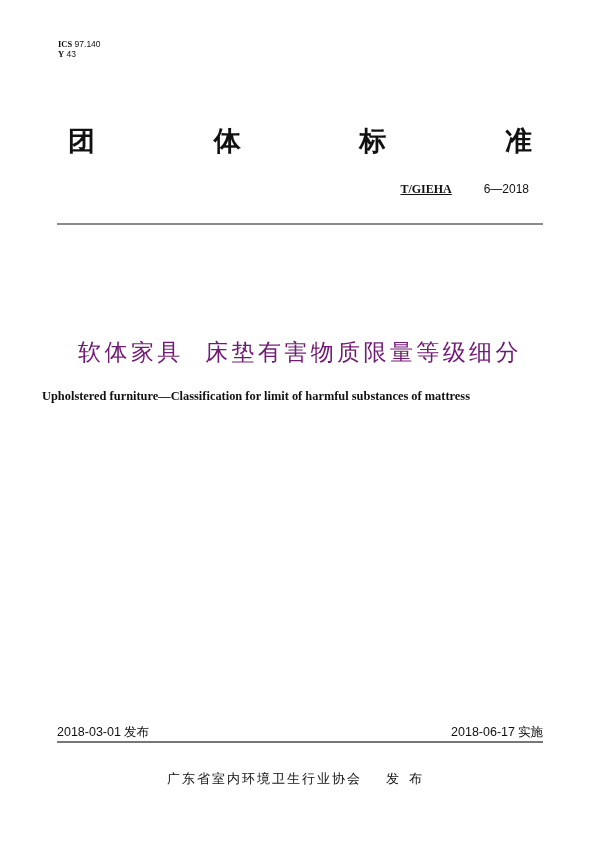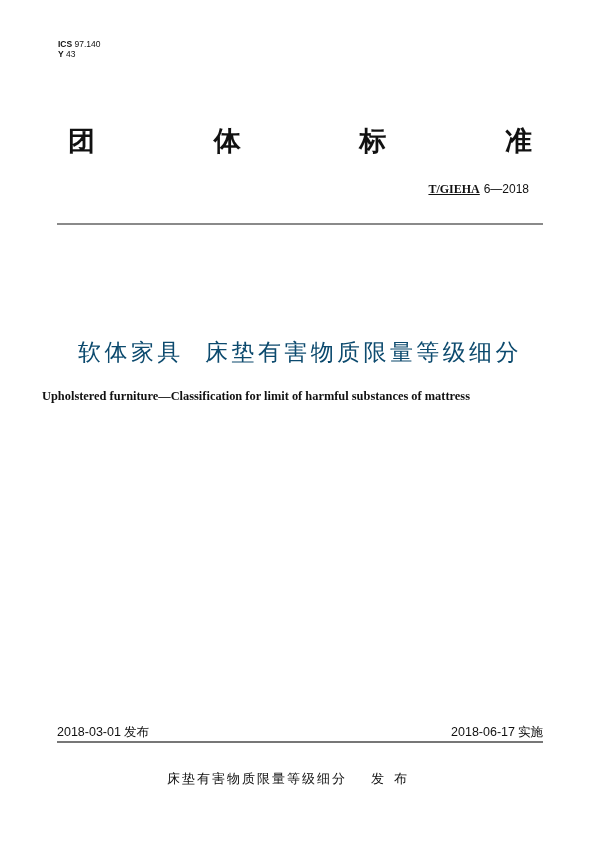--- a/index.html
+++ b/index.html
@@ -18,21 +18,21 @@
     .abs { position: absolute; }
 
     .ics-block {
       left: 58px;
       top: 40px;
       font-size: 8.5px;
       line-height: 9.5px;
       font-family: "Liberation Sans", "DejaVu Sans", sans-serif;
     }
     .ics-block .lbl {
-      font-family: Liberation Sans, sans-serif;
+      font-family: Liberation Serif, serif;
       font-weight: bold;
     }
 
     .std-type {
       left: 57px;
       width: 486px;
       top: 124px;
       height: 34px;
       display: flex;
       justify-content: space-between;
@@ -53,41 +53,42 @@
       line-height: 14px;
       white-space: nowrap;
     }
     .std-number .code {
       font-family: "Liberation Serif", "DejaVu Serif", serif;
       font-weight: bold;
       text-decoration: underline;
     }
     .std-number .num {
       font-family: "Liberation Sans", "DejaVu Sans", sans-serif;
+      margin-left: 28px;
     }
 
     .rule-top {
       left: 57px;
       width: 486px;
       top: 223px;
       height: 2px;
       background: #8a8a8a;
     }
 
     .title-cn {
       left: 0;
       width: 600px;
       top: 336px;
       text-align: center;
       font-size: 23px;
       line-height: 32px;
       letter-spacing: 3.4px;
       white-space: pre;
       font-family: "DejaVu Sans", sans-serif;
-      color: #0c4a6e;
+      color: #701a75;
     }
 
     .title-en {
       left: 0;
       width: 512px;
       top: 388px;
       text-align: center;
       font-family: "Liberation Serif", "DejaVu Serif", serif;
       font-weight: bold;
       font-size: 12.4px;
@@ -172,14 +173,14 @@
   <span>2018-03-01</span><span class="act">发布</span>
 </div>
 
 <div class="abs date-right">
   <span>2018-06-17</span><span class="act">实施</span>
 </div>
 
 <div class="abs rule-bottom"></div>
 
 <div class="abs publisher">
-  <span>床垫有害物质限量等级细分</span><span class="release">发布</span>
+  <span>广东省室内环境卫生行业协会</span><span class="release">发布</span>
 </div>
 
 </body></html>

